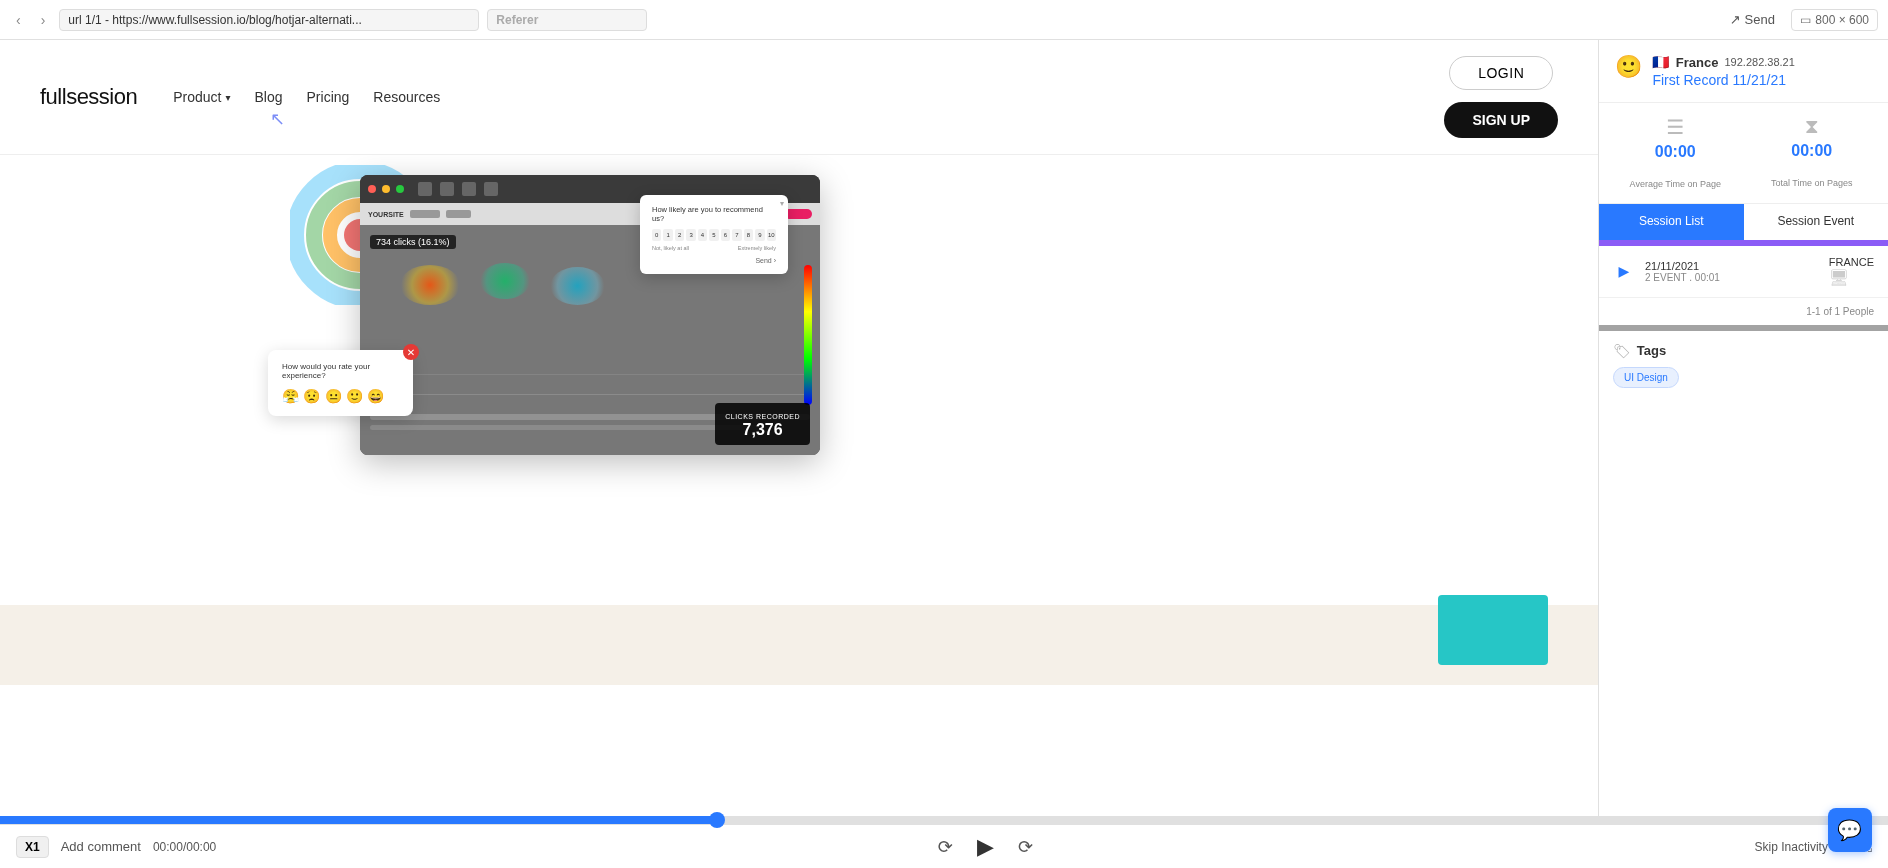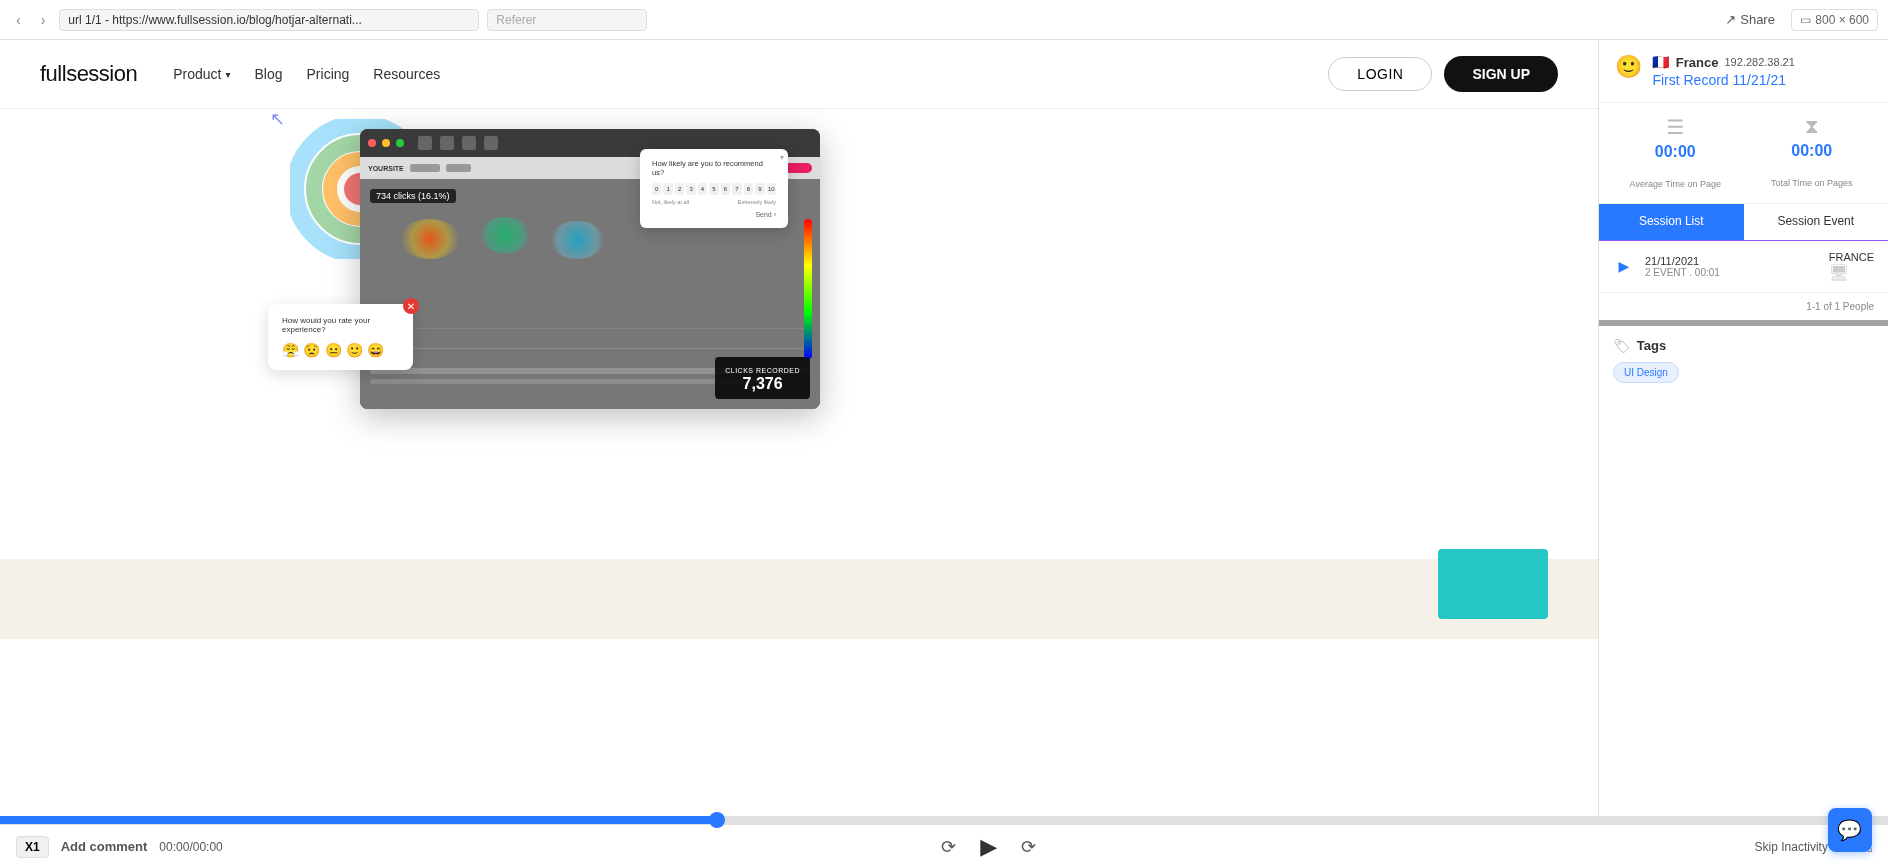--- a/index.html
+++ b/index.html
@@ -10,21 +10,21 @@
       display: flex; align-items: center; background: #fff; border-bottom: 1px solid #e0e0e0;
       height: 40px; padding: 0 10px; gap: 8px; flex-shrink: 0;
     }
     .nav-btn { background: none; border: none; cursor: pointer; color: #888; font-size: 14px; padding: 2px 6px; }
     .url-bar {
       flex: 1; max-width: 420px; background: #f5f5f5; border: 1px solid #ddd;
       border-radius: 4px; padding: 3px 8px; font-size: 12px; color: #333; white-space: nowrap; overflow: hidden; text-overflow: ellipsis;
     }
     .referer-field {
       background: #f5f5f5; border: 1px solid #ddd; border-radius: 4px; padding: 3px 8px;
-      font-size: 12px; color: #aaa; width: 160px;
+      font-size: 12px; color: #aaa; width: 160px; font-weight: bold;
     }
     .top-bar-spacer { flex: 1; }
     .share-btn {
       display: flex; align-items: center; gap: 4px; background: none; border: none;
       cursor: pointer; font-size: 13px; color: #555; padding: 4px 8px;
     }
     .resolution-badge {
       font-size: 12px; color: #666; display: flex; align-items: center; gap: 4px;
       border: 1px solid #ddd; border-radius: 4px; padding: 3px 8px;
     }
@@ -47,21 +47,21 @@
       display: flex; align-items: center; padding: 16px 40px; gap: 16px; border-bottom: 1px solid #eee;
       position: relative;
     }
     .brand-logo {
       font-size: 22px; font-weight: 700; color: #111; letter-spacing: -0.5px; margin-right: 20px;
     }
     .brand-logo span { font-weight: 300; }
     .nav-links { display: flex; align-items: center; gap: 24px; }
     .nav-link { font-size: 14px; color: #333; cursor: pointer; text-decoration: none; display: flex; align-items: center; gap: 4px; }
     .nav-link.active { font-weight: 500; }
-    .nav-right { margin-left: auto; display: flex; align-items: center; gap: 12px; }
+    .nav-right { margin-left: auto; display: flex; align-items: center; gap: 12px; flex-direction: column; }
     .login-btn {
       border: 1px solid #ccc; background: #fff; border-radius: 24px;
       padding: 8px 28px; font-size: 14px; font-weight: 500; cursor: pointer; letter-spacing: 0.5px;
     }
     .signup-btn {
       background: #111; color: #fff; border: none; border-radius: 24px;
       padding: 10px 28px; font-size: 14px; font-weight: 600; cursor: pointer;
     }
 
     .cursor-icon {
@@ -149,21 +149,21 @@
     .stats-row {
       display: flex; padding: 12px 16px; gap: 16px; border-bottom: 1px solid #eee;
     }
     .stat-item { flex: 1; text-align: center; }
     .stat-icon { font-size: 20px; color: #bbb; margin-bottom: 4px; }
     .stat-time { font-size: 16px; font-weight: 700; color: #2979ff; }
     .stat-label { font-size: 9px; color: #888; margin-top: 18px; line-height: 1.3; }
 
     
     .session-tabs {
-      display: flex; border-bottom: 1px solid #8b5cf6;
+      display: flex; border-bottom: 6px solid #8b5cf6;
     }
     .session-tab {
       flex: 1; padding: 10px; text-align: center; font-size: 12px; font-weight: 500;
       cursor: pointer; border-bottom: 2px solid transparent;
     }
     .session-tab.active { background: #2979ff; color: #fff; }
     .session-tab.inactive { color: #333; }
 
     
     .session-stats {
@@ -212,21 +212,21 @@
     
     .bottom-controls {
       display: flex; align-items: center; background: #fff; border-top: 1px solid #e0e0e0;
       height: 44px; padding: 0 16px; gap: 12px; flex-shrink: 0;
     }
     .speed-badge {
       background: #f0f0f0; border: 1px solid #ddd; border-radius: 4px;
       padding: 3px 8px; font-size: 12px; font-weight: 600; cursor: pointer;
     }
     .add-comment-btn {
-      background: none; border: none; font-size: 13px; color: #555; cursor: pointer; font-weight: bold;
+      background: none; border: none; font-size: 13px; color: #555; cursor: pointer;
     }
     .time-display { font-size: 12px; color: #555; }
     .controls-spacer { flex: 1; }
     .ctrl-btn { background: none; border: none; cursor: pointer; font-size: 18px; color: #555; padding: 0 6px; }
     .ctrl-btn.play { font-size: 22px; color: #333; }
     .skip-inactivity { font-size: 12px; color: #555; cursor: pointer; }
     .help-btn { background: none; border: none; cursor: pointer; font-size: 16px; color: #aaa; }
     .fullscreen-btn { background: none; border: none; cursor: pointer; font-size: 16px; color: #555; }
     .chat-bubble-btn {
       position: fixed; bottom: 16px; right: 16px; width: 44px; height: 44px;
@@ -242,21 +242,21 @@
 <body>
 
 <div class="top-bar">
   <button class="nav-btn">‹</button>
   <button class="nav-btn">›</button>
   <div class="url-bar">url 1/1 - https://www.fullsession.io/blog/hotjar-alternati...</div>
   <div class="referer-field">Referer</div>
   <div class="top-bar-spacer"></div>
   <button class="share-btn">
     <span>↗</span>
-    <span>Share</span>
+    <span>Send</span>
   </button>
   <div class="resolution-badge">
     <span>▭</span>
     <span>800 × 600</span>
   </div>
 </div>
 
 <div class="main-layout">
 
   <div class="viewport">

